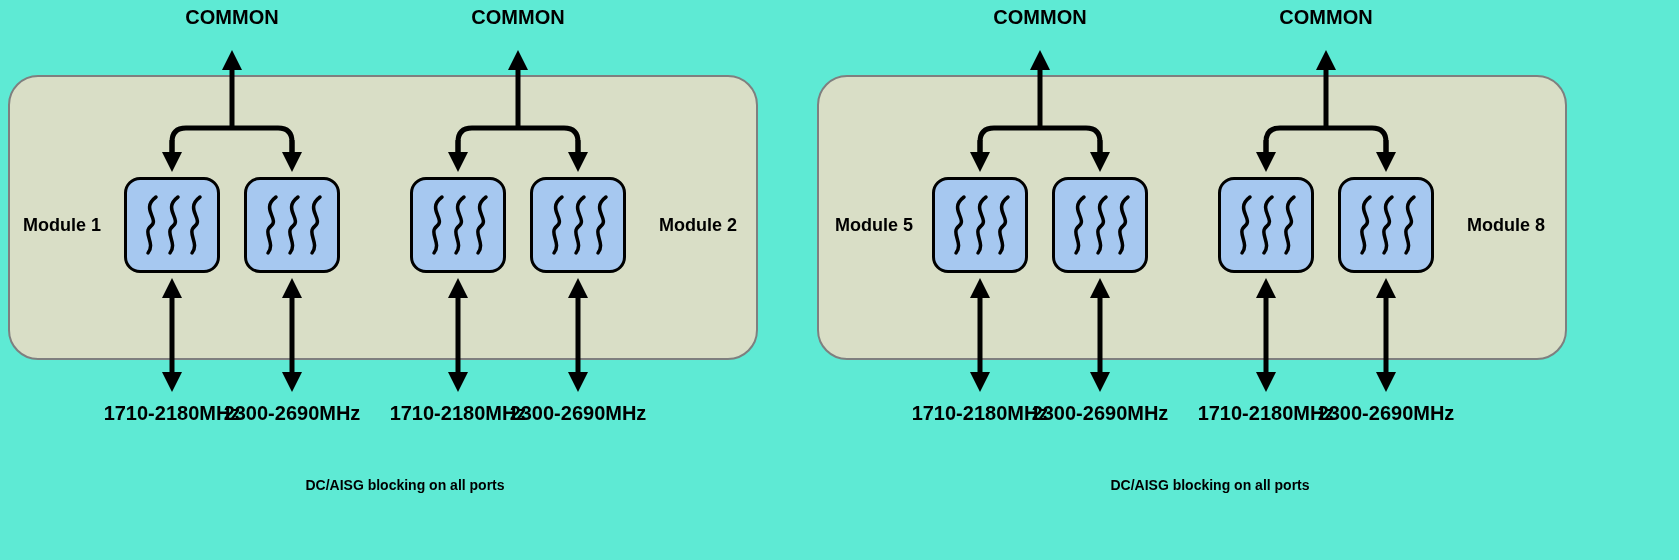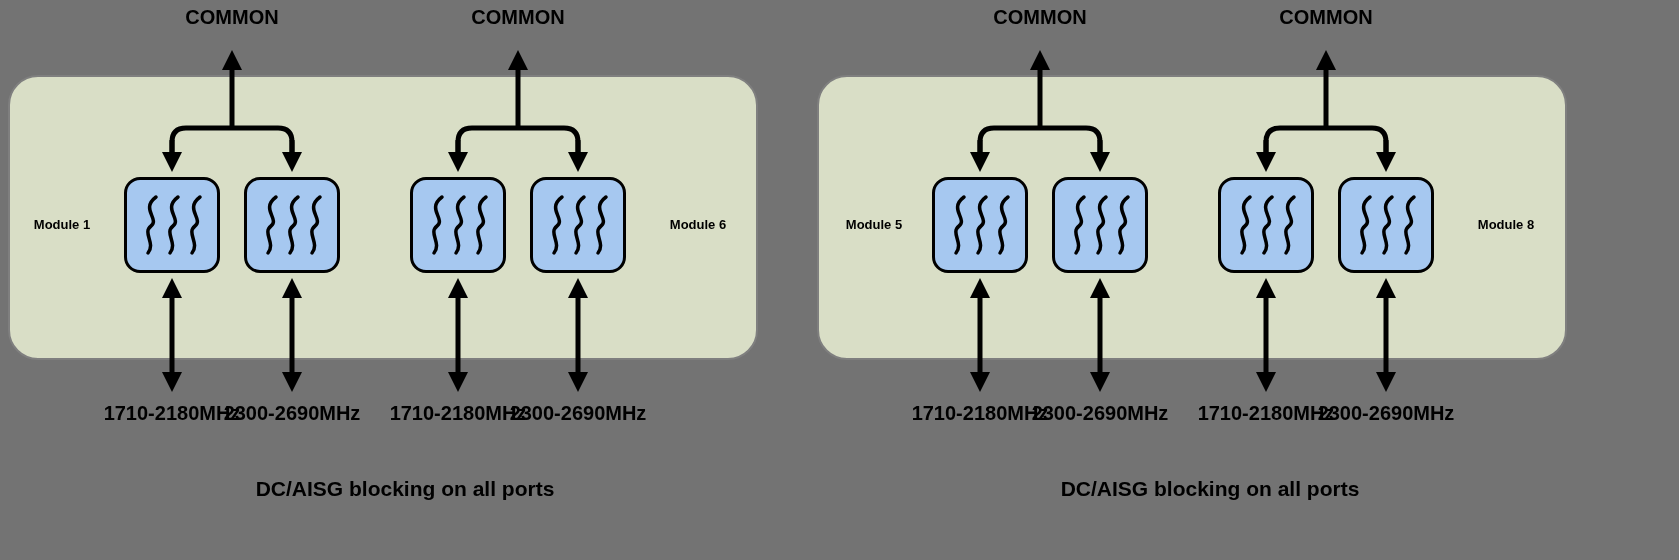--- a/index.html
+++ b/index.html
@@ -1,32 +1,32 @@
 <!DOCTYPE html>
 <html><head>
 <meta charset="utf-8">
 <title>Diagram</title>
 <style>
   * { margin: 0; padding: 0; box-sizing: border-box; }
   body { background: #ffffff; font-family: "Liberation Sans", sans-serif; }
-  #canvas { position: relative; width: 1679px; height: 560px; background: #737373; overflow: hidden; }
+  #canvas { position: relative; width: 1679px; height: 560px; background: #5eead4; overflow: hidden; }
 
   .panel {
     position: absolute; top: 75px; width: 750px; height: 285px;
     background: #d9dec6; border: 2px solid #7f7f7f; border-radius: 30px;
   }
 
   .wires { position: absolute; left: 0; top: 0; pointer-events: none; }
   .wire  { stroke: #000000; stroke-width: 5; fill: none; }
 
   .label { position: absolute; font-weight: bold; color: #000000; text-align: center; white-space: nowrap; }
   .common   { top: 6px;   width: 120px; font-size: 20px; }
-  .modlabel { top: 211px; font-size: 13px; height: 28px; line-height: 28px; }
+  .modlabel { top: 211px; font-size: 18px; height: 28px; line-height: 28px; }
   .freq     { top: 402px; width: 170px; font-size: 20px; }
-  .caption  { top: 477px; width: 500px; font-size: 21px; }
+  .caption  { top: 477px; width: 500px; font-size: 14px; }
 
   .fbox {
     position: absolute; top: 177px; width: 96px; height: 96px;
     background: #a6c8f0; border: 3px solid #000000; border-radius: 16px;
     display: flex; align-items: center; justify-content: center;
   }
   .fglyph { stroke: #000000; stroke-width: 3.5; fill: none; stroke-linecap: round; }
 </style>
 </head>
 <body>
@@ -79,21 +79,21 @@
       <path class="wire" d="M1386 286 V384" marker-start="url(#ah)" marker-end="url(#ah)"></path>
     </g>
   </svg>
 
   <div class="label common" style="left:172px">COMMON</div>
   <div class="label common" style="left:458px">COMMON</div>
   <div class="label common" style="left:980px">COMMON</div>
   <div class="label common" style="left:1266px">COMMON</div>
 
   <div class="label modlabel" style="left:4px;width:116px">Module 1</div>
-  <div class="label modlabel" style="left:636px;width:124px">Module 6</div>
+  <div class="label modlabel" style="left:636px;width:124px">Module 2</div>
   <div class="label modlabel" style="left:816px;width:116px">Module 5</div>
   <div class="label modlabel" style="left:1444px;width:124px">Module 8</div>
 
   <div class="fbox" style="left:124px">
     <svg width="88" height="88" viewBox="0 0 88 88">
       <path class="fglyph" d="M28 16 C 12 28, 32 38, 23 45 C 14 52, 28 62, 20 72"></path>
       <path class="fglyph" d="M50 16 C 34 28, 54 38, 45 45 C 36 52, 50 62, 42 72"></path>
       <path class="fglyph" d="M72 16 C 56 28, 76 38, 67 45 C 58 52, 72 62, 64 72"></path>
     </svg>
   </div>

